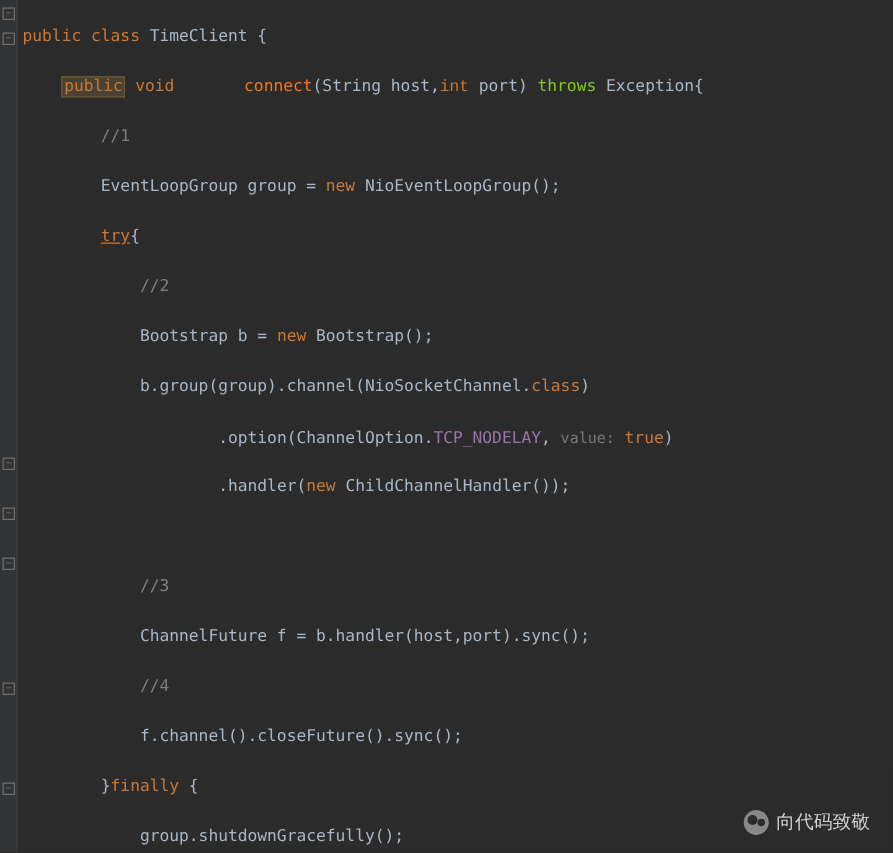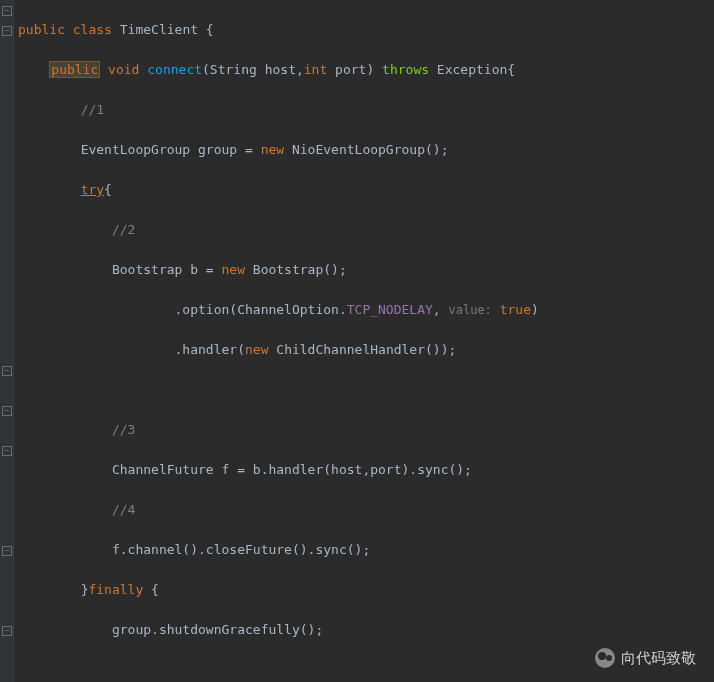--- a/index.html
+++ b/index.html
@@ -38,28 +38,28 @@
       cursor: pointer;
     }
     .code {
       padding-left: 4px;
       white-space: pre;
     }
     .line { height: 20px; }
     .kw-public { color: #cc7832; }
     .kw-class { color: #cc7832; }
     .kw-void { color: #cc7832; }
-    .kw-int { color: #cc7832; }
+    .kw-int { color: #cc7832; font-family: Liberation Mono, monospace; }
     .kw-throws { color: #84cc16; }
     .kw-new { color: #cc7832; }
     .kw-try { color: #cc7832; text-decoration: underline; }
     .kw-finally { color: #cc7832; }
     .kw-true { color: #cc7832; }
     .kw-class-ref { color: #cc7832; }
-    .method-decl { color: #0ea5e9; }
+    .method-decl { color: #f97316; margin-left: 48px; }
     .comment { color: #808080; }
     .static-field { color: #9876aa; }
     .hint { color: #787878; font-size: 12px; }
     .highlight-public {
       background: #4a4133;
       border: 1px solid #6b5d3a;
       padding: 0 1px;
       color: #cc7832;
     }
     .watermark {
@@ -112,20 +112,21 @@
     <div class="fold-marker" style="top:626px;">−</div>
   </div>
   <div class="code">
 <div class="line"><span class="kw-public">public</span> <span class="kw-class">class</span> <span>TimeClient {</span></div>
 <div class="line">    <span class="highlight-public">public</span> <span class="kw-void">void</span> <span class="method-decl">connect</span><span>(String host,</span><span class="kw-int">int</span><span> port) </span><span class="kw-throws">throws</span><span> Exception{</span></div>
 <div class="line">        <span class="comment">//1</span></div>
 <div class="line">        <span>EventLoopGroup group = </span><span class="kw-new">new</span><span> NioEventLoopGroup();</span></div>
 <div class="line">        <span class="kw-try">try</span><span>{</span></div>
 <div class="line">            <span class="comment">//2</span></div>
 <div class="line">            <span>Bootstrap b = </span><span class="kw-new">new</span><span> Bootstrap();</span></div>
+<div class="line">            <span>b.group(group).channel(NioSocketChannel.</span><span class="kw-class-ref">class</span><span>)</span></div>
 <div class="line">                    <span>.option(ChannelOption.</span><span class="static-field">TCP_NODELAY</span><span>, </span><span class="hint">value:</span><span class="kw-true"> true</span><span>)</span></div>
 <div class="line">                    <span>.handler(</span><span class="kw-new">new</span><span> ChildChannelHandler());</span></div>
 <div class="line"></div>
 <div class="line">            <span class="comment">//3</span></div>
 <div class="line">            <span>ChannelFuture f = b.handler(host,port).sync();</span></div>
 <div class="line">            <span class="comment">//4</span></div>
 <div class="line">            <span>f.channel().closeFuture().sync();</span></div>
 <div class="line">        <span>}</span><span class="kw-finally">finally</span><span> {</span></div>
 <div class="line">            <span>group.shutdownGracefully();</span></div>
 

